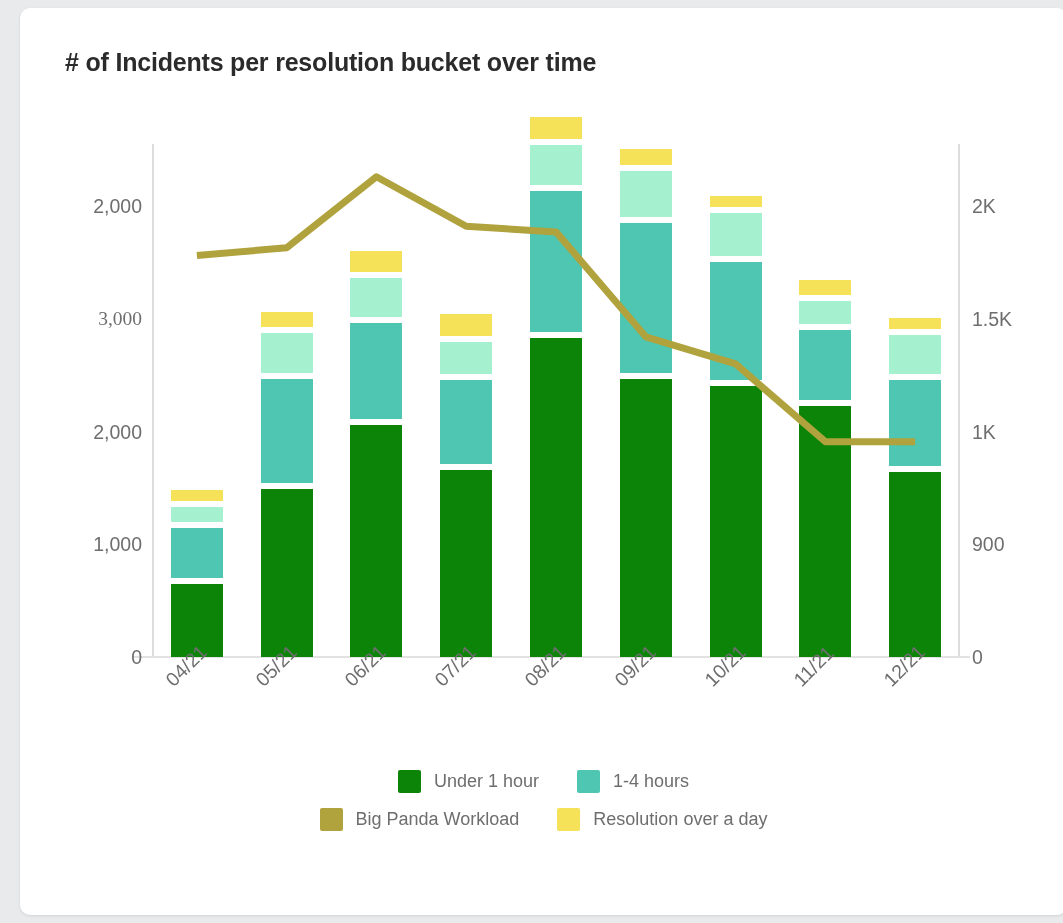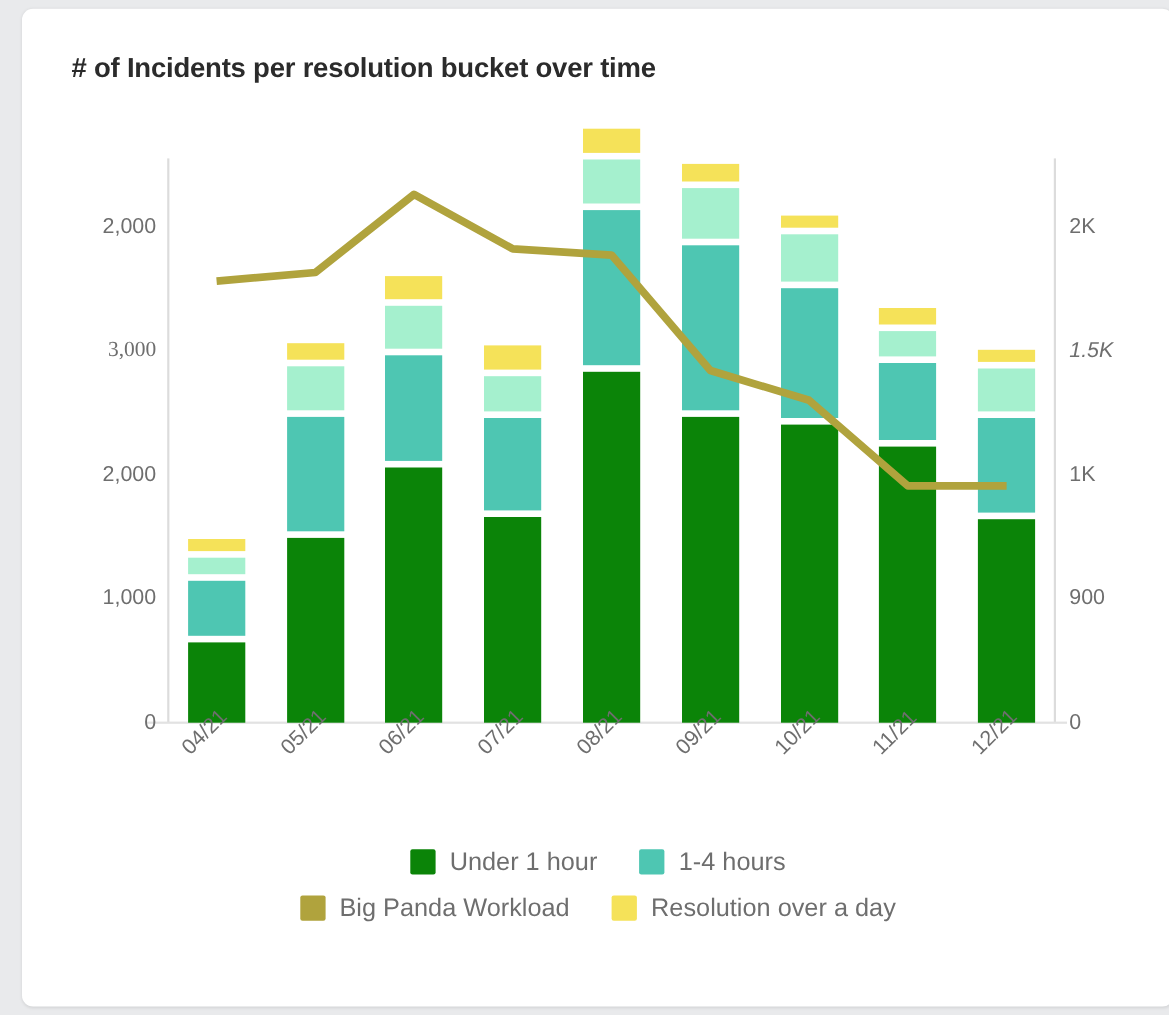--- a/index.html
+++ b/index.html
@@ -143,21 +143,21 @@
     align-items: center;
     gap: 13px;
   }
   .legend-swatch {
     width: 23px;
     height: 23px;
     border-radius: 2px;
     flex: none;
   }
   .legend-label {
-    font-size: 23px;
+    font-size: 18px;
     color: #6e6e6e;
     white-space: nowrap;
   }
   svg.line-layer {
     position: absolute;
     left: 0;
     top: 0;
     overflow: visible;
   }
 </style>
@@ -178,21 +178,21 @@
           <div class="ytick" style="top: 649px;">0</div>
           <div class="ytick" style="top: 536.253px;">1,000</div>
           <div class="ytick" style="top: 423.505px;">2,000</div>
           <div class="ytick" style="top: 310.758px; font-family: Liberation Serif, serif;">3,000</div>
           <div class="ytick" style="top: 198.011px;">2,000</div>
         </div>
       <div class="ylabels-right" id="ylabels-right">
           <div class="ytick" style="top: 649px;">0</div>
           <div class="ytick" style="top: 536.253px;">900</div>
           <div class="ytick" style="top: 423.505px;">1K</div>
-          <div class="ytick" style="top: 310.758px; font-style: italic;">1.5K</div>
+          <div class="ytick" style="top: 310.758px;">1.5K</div>
           <div class="ytick" style="top: 198.011px;">2K</div>
         </div>
 
       <div class="plot" id="plot">
           <div class="bar-group" style="left: 18.8889px; height: 513px;">
             <div class="seg" style="background: rgb(11, 132, 8); top: 439.714px; height: 73.2857px;"></div>
             <div class="seg" style="background: rgb(78, 198, 178); top: 384.468px; height: 49.2462px;"></div>
             <div class="seg" style="background: rgb(165, 240, 206); top: 363.046px; height: 15.422px;"></div>
             <div class="seg" style="background: rgb(245, 226, 89); top: 346.134px; height: 10.9121px;"></div>
           </div>

